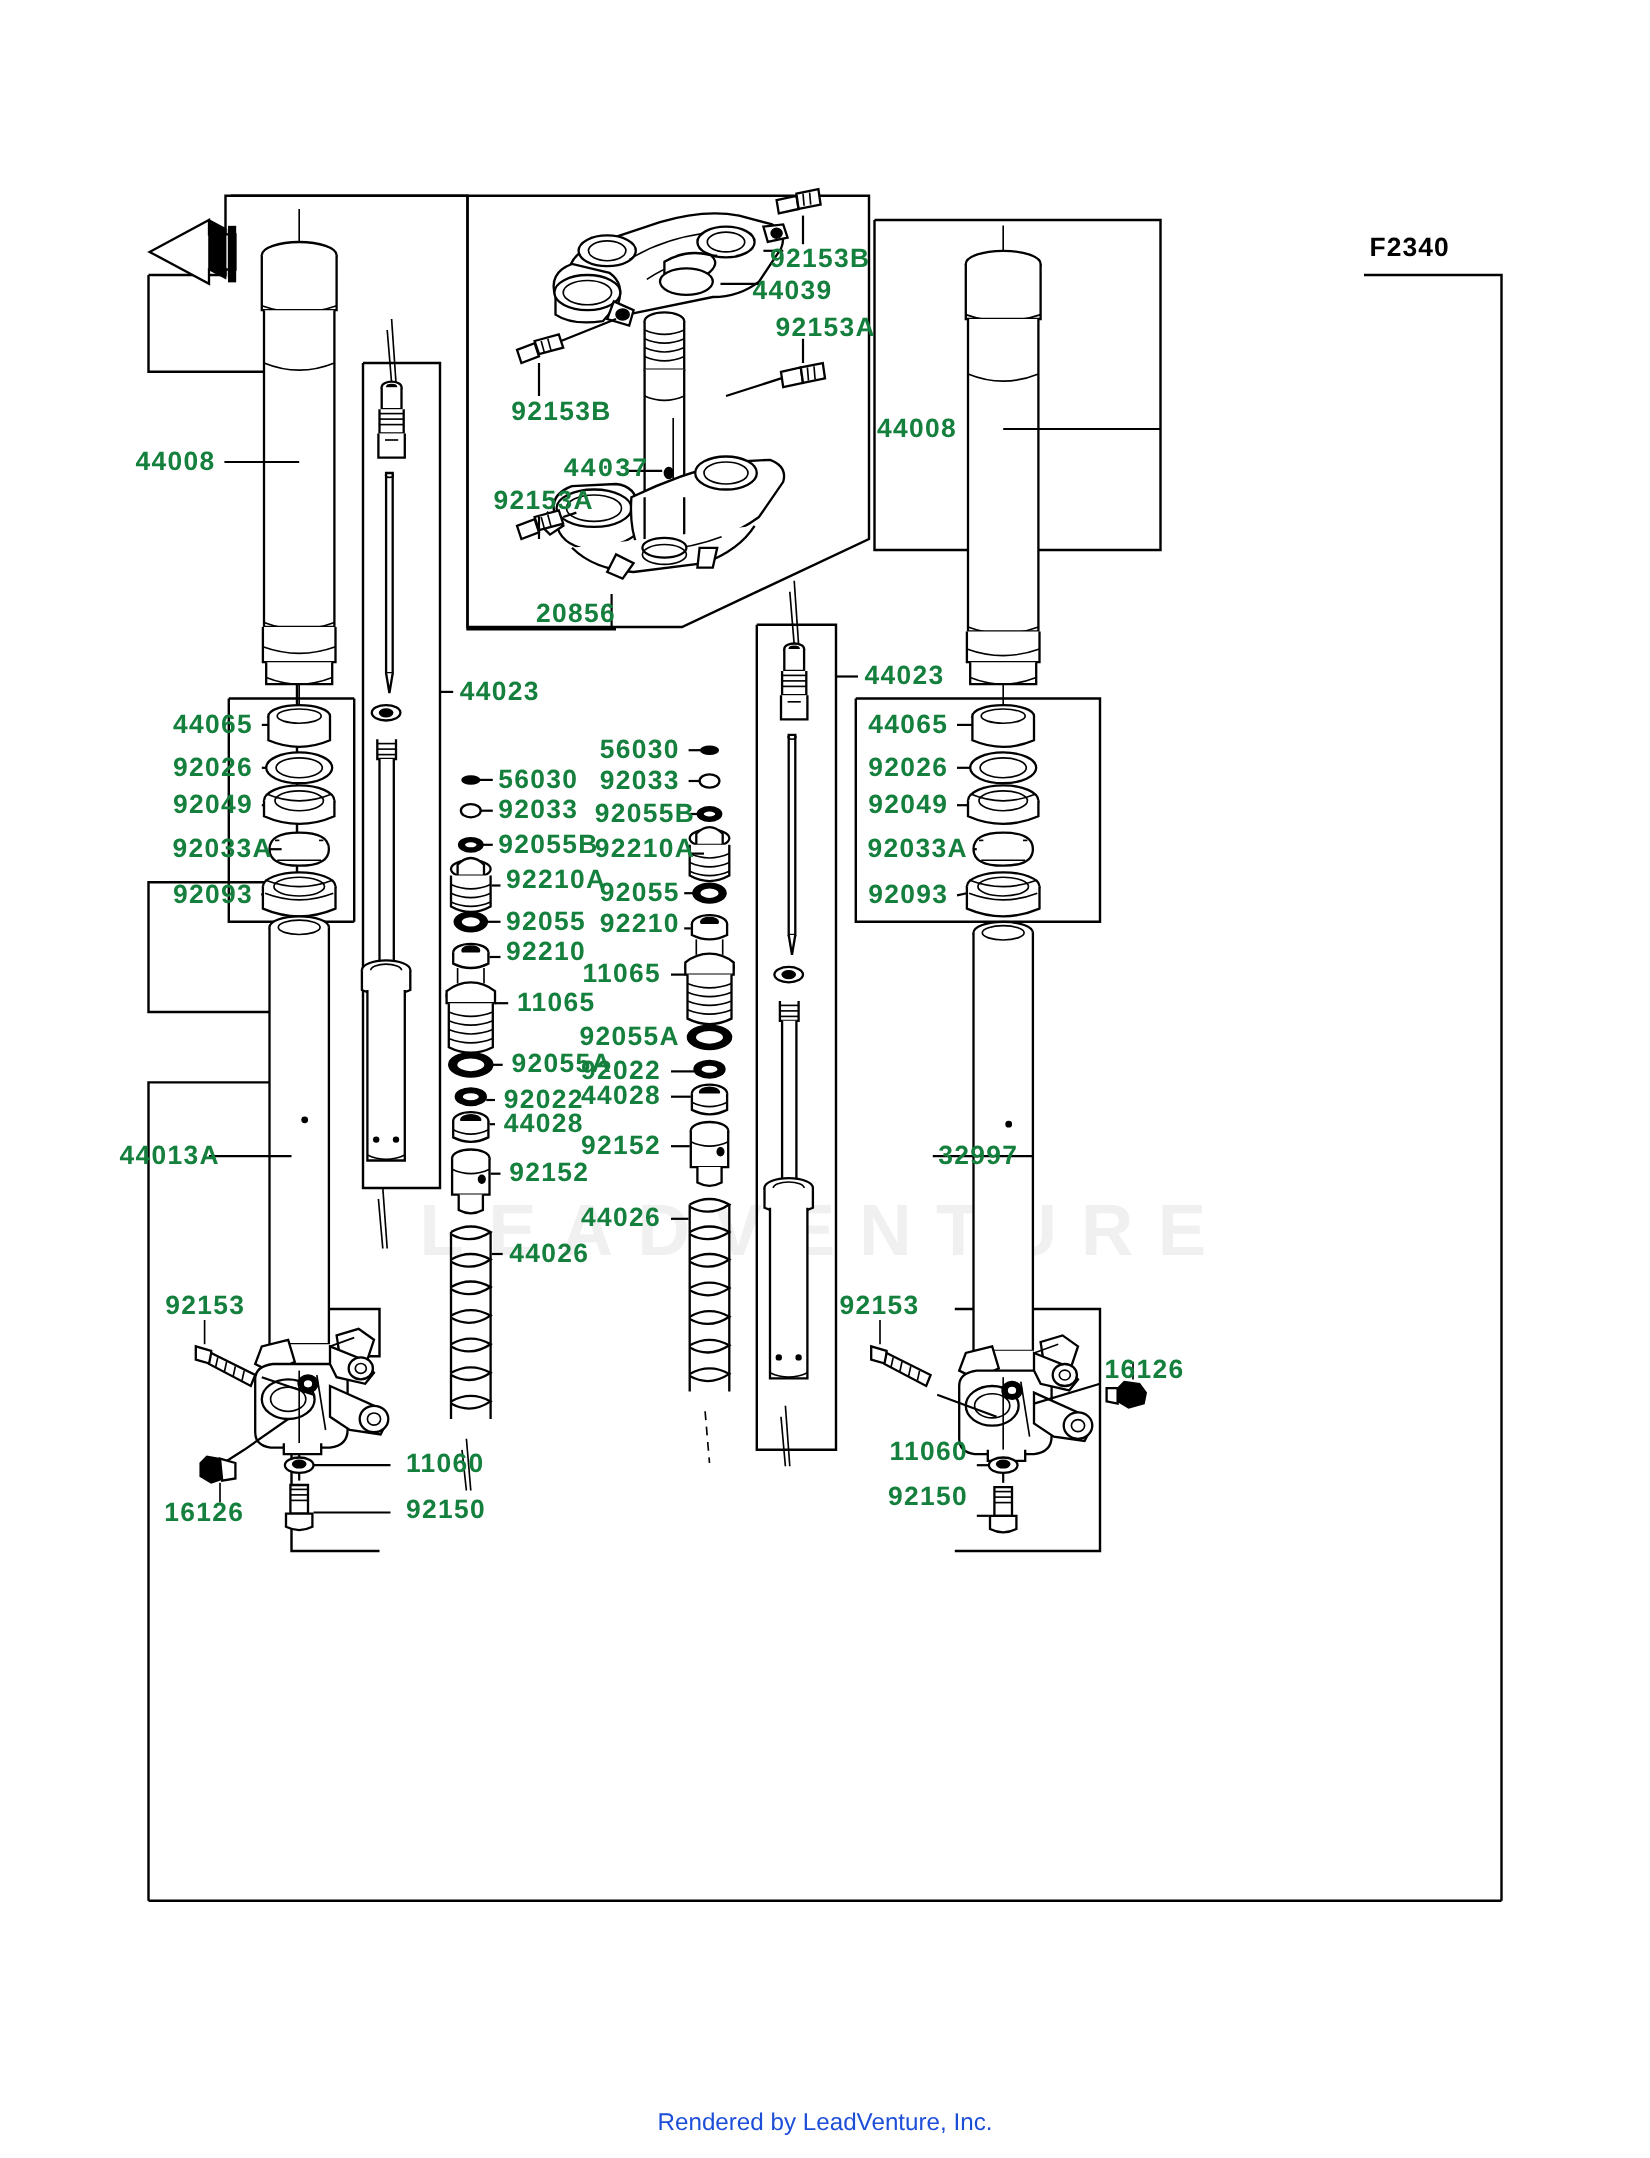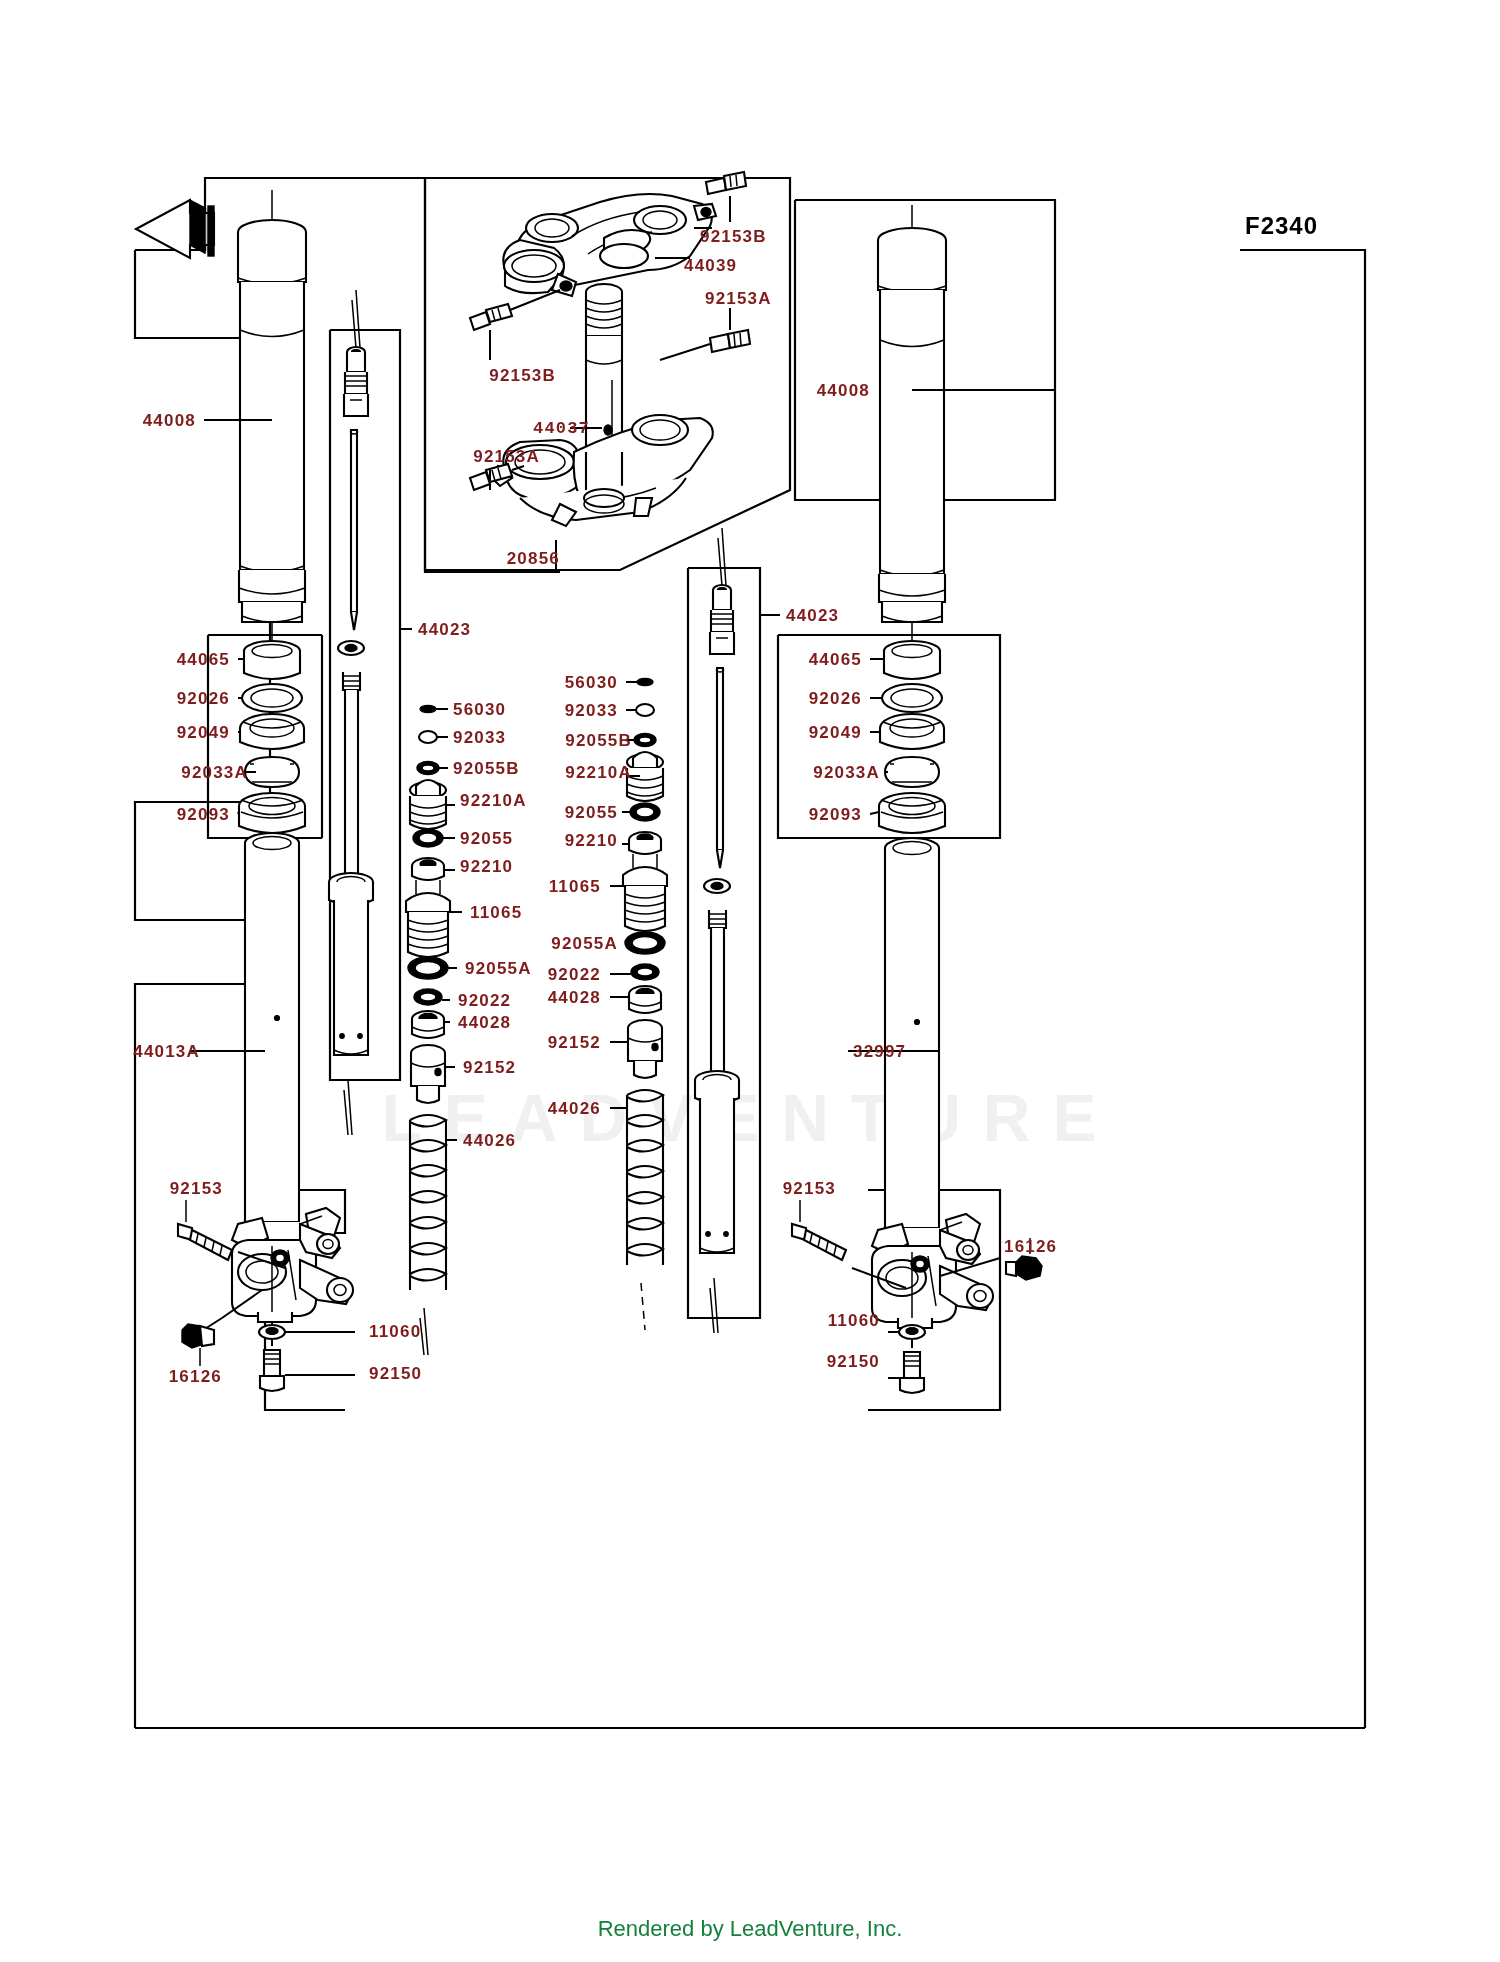--- a/index.html
+++ b/index.html
@@ -22,23 +22,23 @@
     position: absolute;
     left: 0;
     top: 0;
     width: 1500px;
     height: 1962px;
   }
   .lbl {
     position: absolute;
     font-family: "Liberation Sans", sans-serif;
     font-weight: bold;
-    font-size: 17px;
+    font-size: 24px;
     letter-spacing: 1.2px;
-    color: #7f1d1d;
+    color: #15803d;
     white-space: nowrap;
     line-height: 1;
   }
   .lbl.r { transform: translate(-100%, -50%); }
   .lbl.l { transform: translate(0, -50%); }
   .diagcode {
     position: absolute;
     font-family: "Liberation Sans", sans-serif;
     font-weight: bold;
     font-size: 24px;
@@ -47,21 +47,21 @@
     white-space: nowrap;
   }
   .footer {
     position: absolute;
     left: 0;
     top: 1916px;
     width: 1500px;
     text-align: center;
     font-family: "Liberation Sans", sans-serif;
     font-size: 22px;
-    color: #15803d;
+    color: #1d4ed8;
   }
   .wm {
     position: absolute;
     left: 0;
     top: 1080px;
     width: 1500px;
     text-align: center;
     font-family: "Liberation Sans", sans-serif;
     font-weight: bold;
     font-size: 66px;

